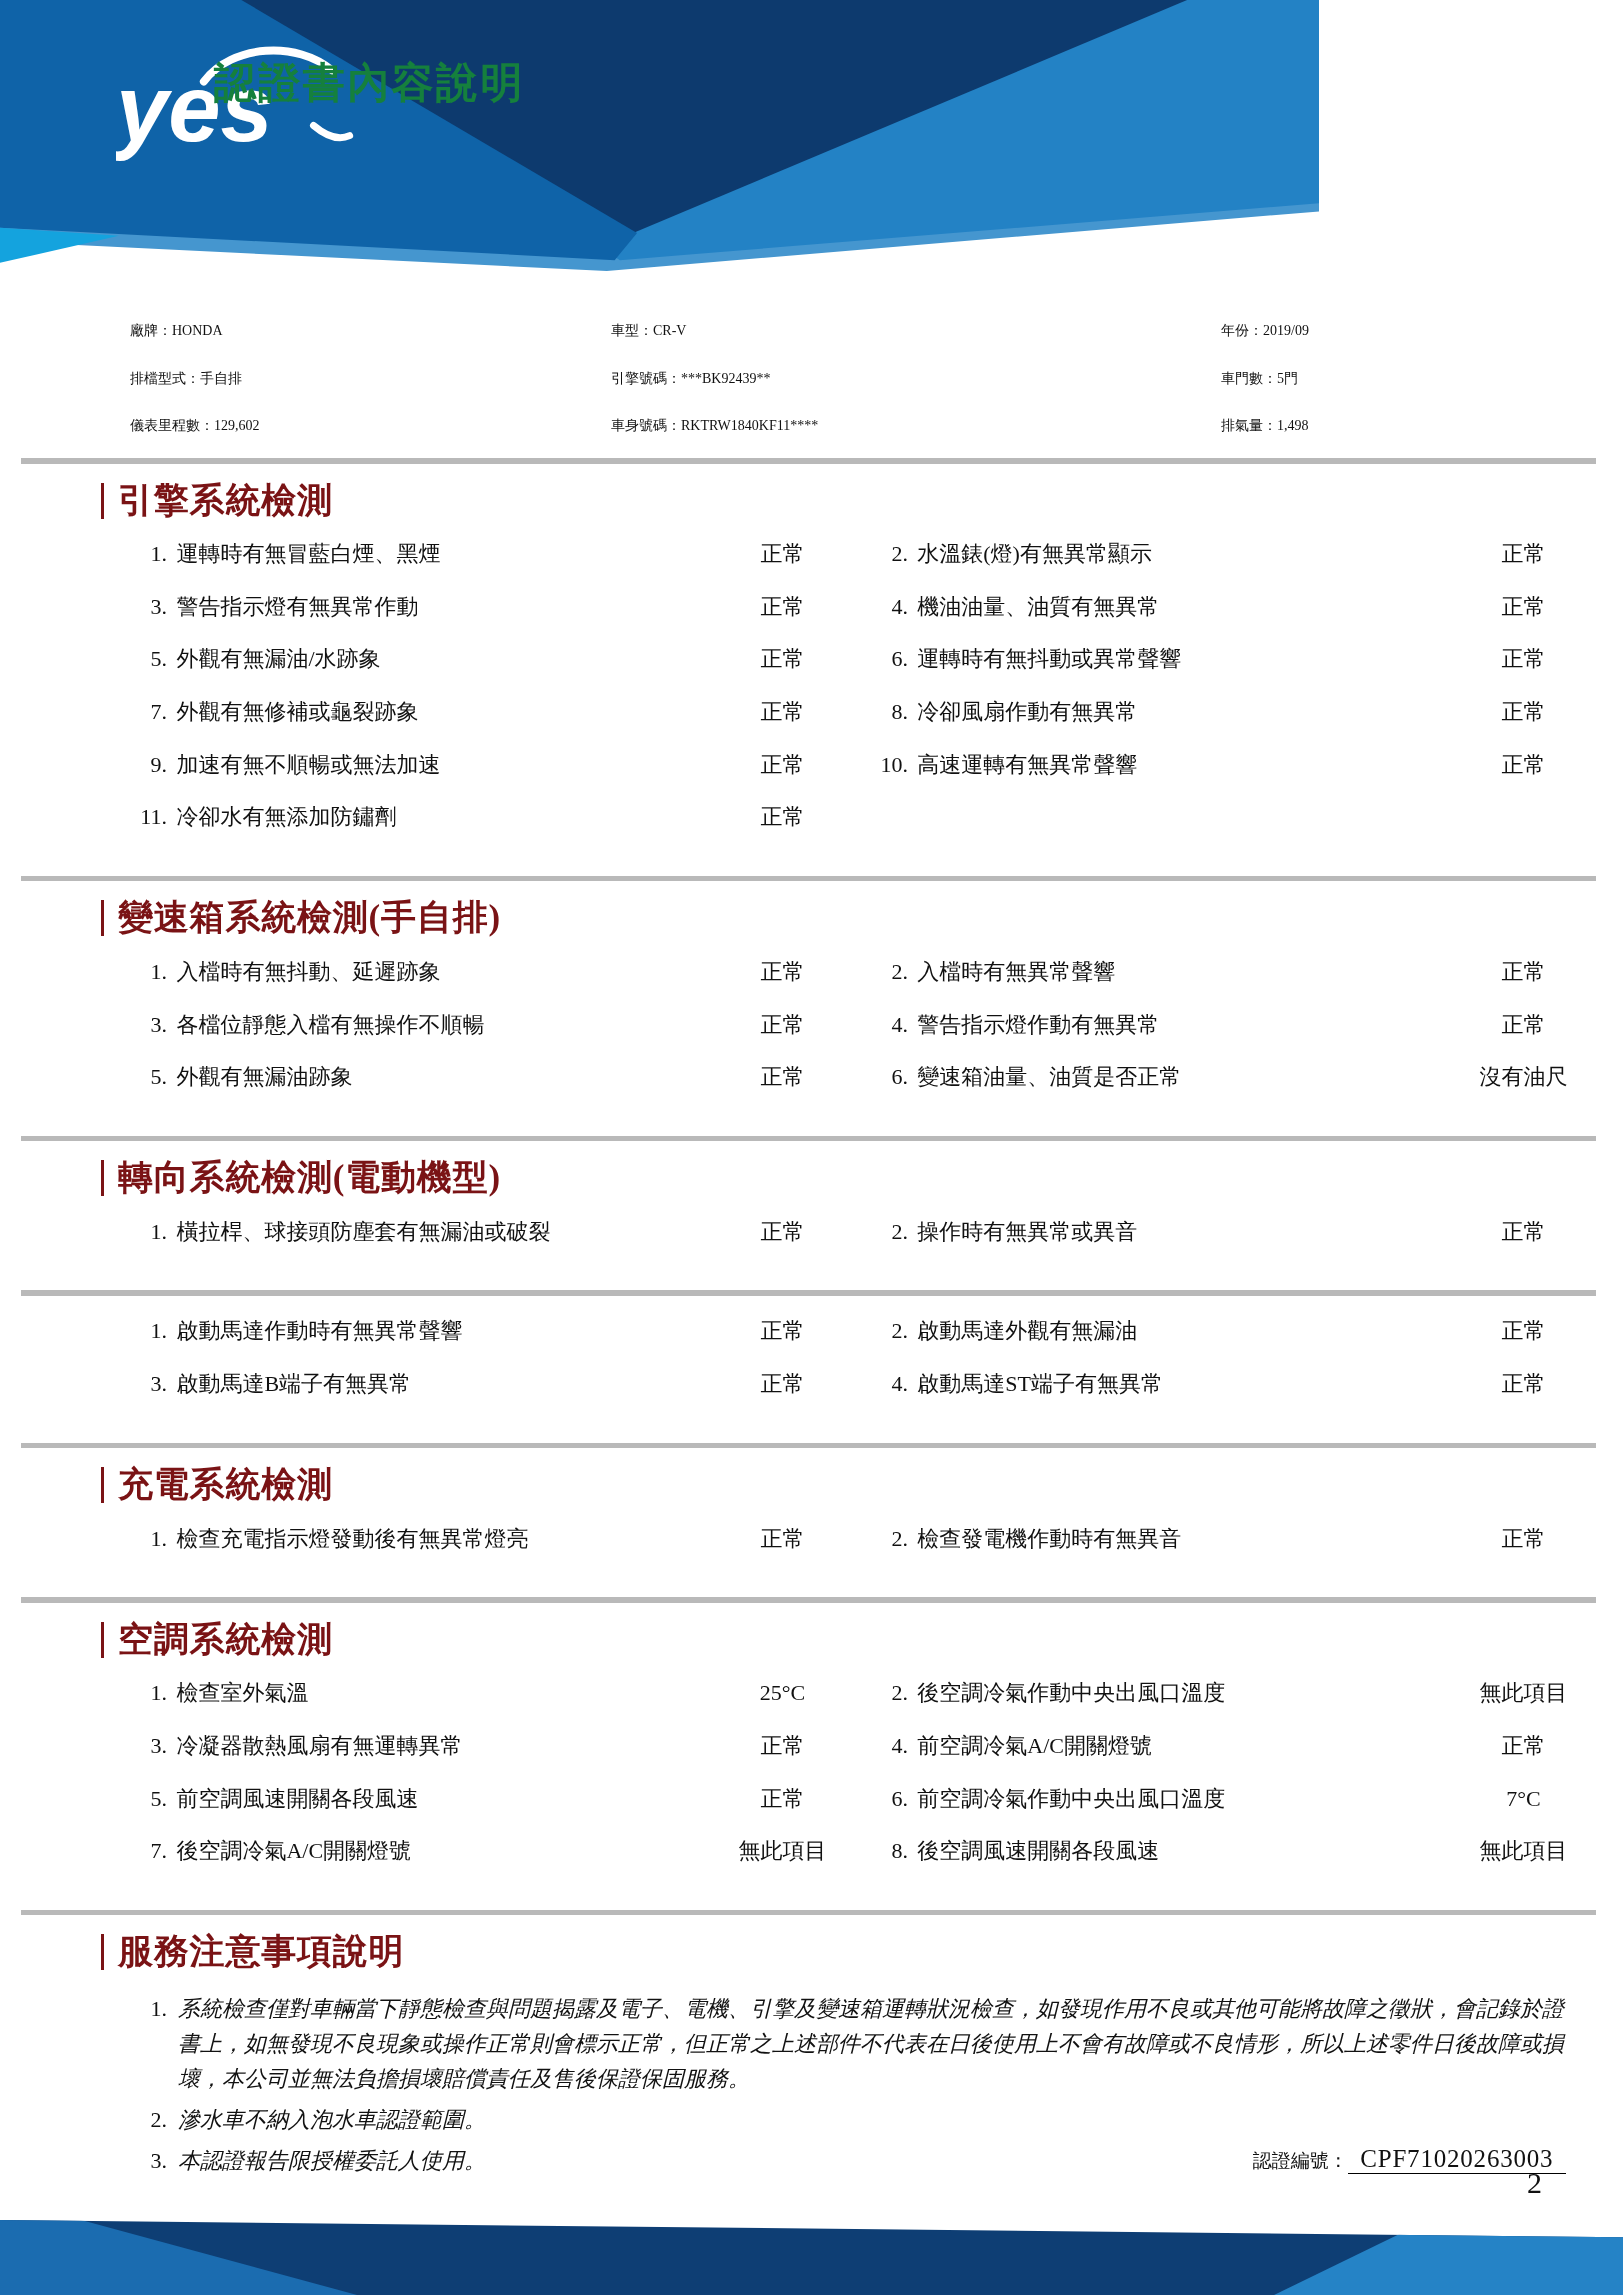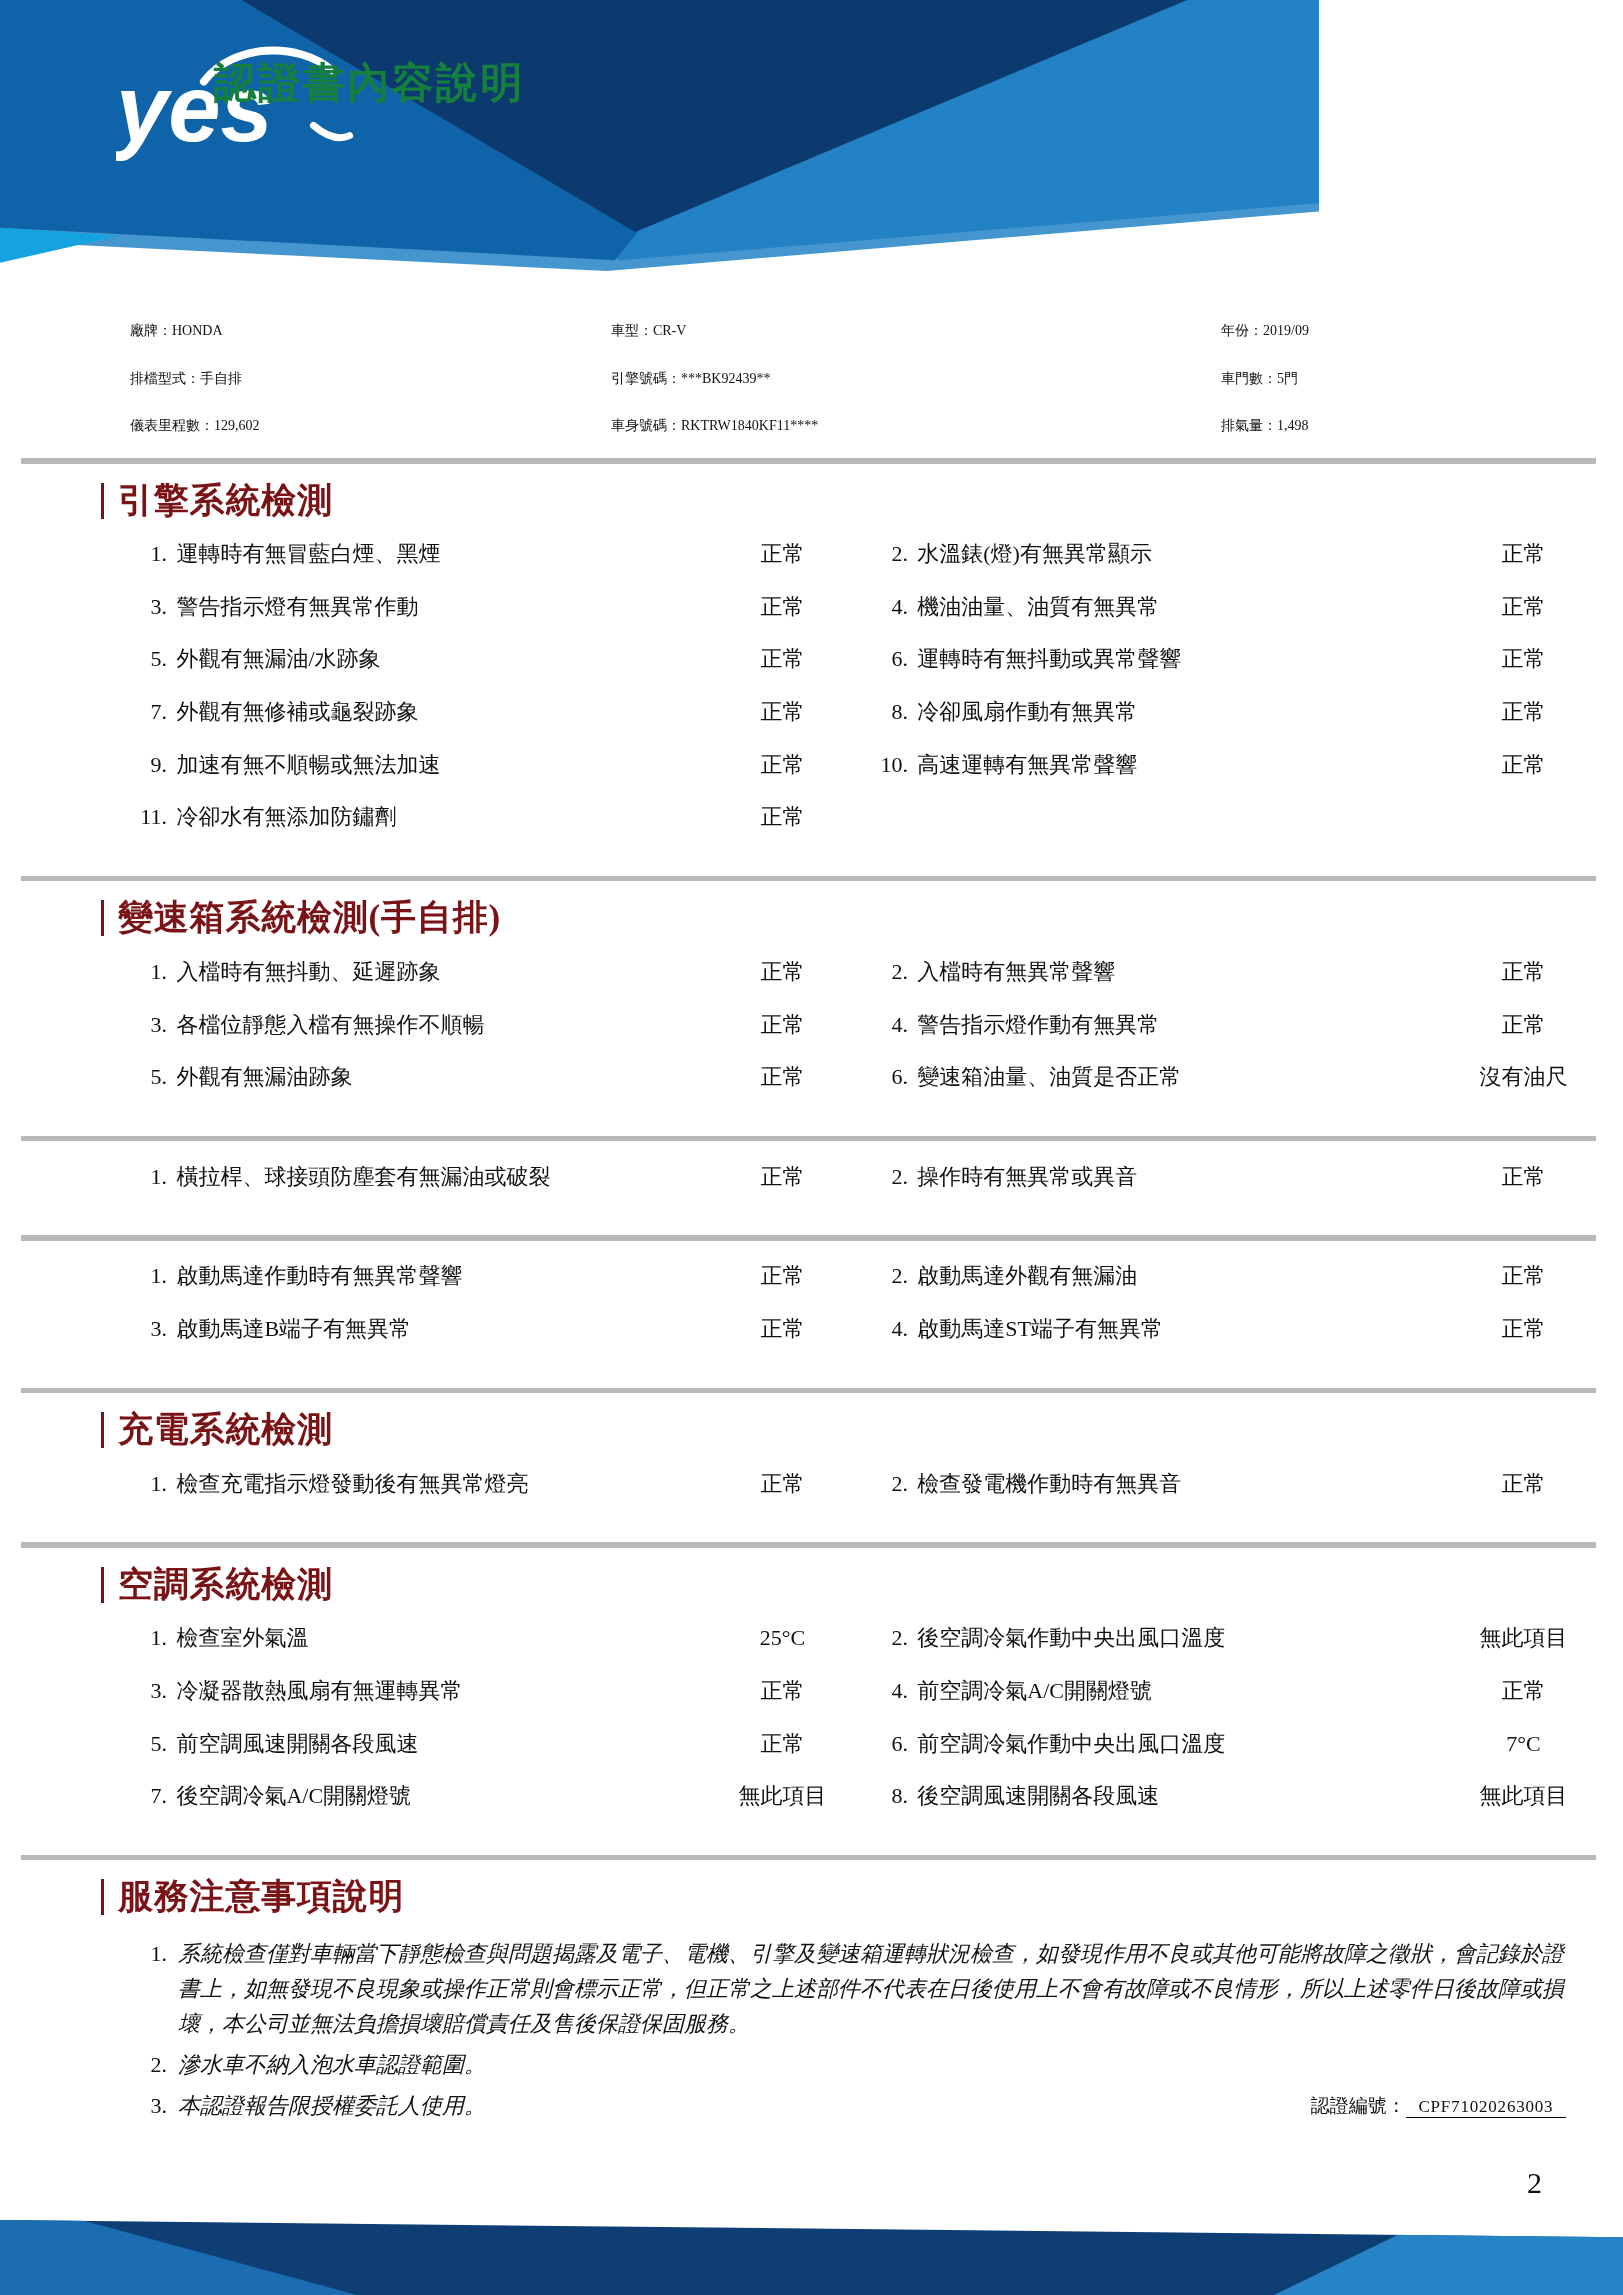--- a/index.html
+++ b/index.html
@@ -49,21 +49,21 @@
   
   .notes{position:relative;}
   .notes-list{margin-top:20.4px;padding-left:118px;font-size:22px;line-height:35px;}
   .note{display:flex;margin-bottom:6.3px;}
   .note .num{width:49px;text-align:right;padding-right:11px;flex-shrink:0;}
   .note .text{width:1406px;font-style:italic;}
   .cert{
     position:absolute;right:57px;bottom:4.7px;font-size:19px;white-space:nowrap;
   }
   .cert .cert-num{
-    font-size:17px;letter-spacing:0.8px;border-bottom:1.6px solid #000;
+    font-size:25px;letter-spacing:0.8px;border-bottom:1.6px solid #000;
     padding:0 12.6px 1.6px 12.6px;
   }
   
   .page-number{position:absolute;left:1527px;top:2166px;font-size:30px;}
   .footer{
     position:absolute;bottom:0;left:0;width:1623px;height:75px;
     background:#0e3e74;
     clip-path:polygon(0 0,100% 23%,100% 100%,0 100%);
   }
   .ftr-layer{position:absolute;inset:0;}
@@ -223,20 +223,21 @@
   <div class="item">
     <span class="num">6.</span>
     <span class="label">變速箱油量、油質是否正常</span>
     <span class="value">沒有油尺</span>
   </div>
 </div>
     <div class="divider"></div>
   </div>
 
   <div class="section">
+    <div class="sec-title">轉向系統檢測(電動機型)</div>
     <div class="items">
   <div class="item">
     <span class="num">1.</span>
     <span class="label">橫拉桿、球接頭防塵套有無漏油或破裂</span>
     <span class="value">正常</span>
   </div>
 
   <div class="item">
     <span class="num">2.</span>
     <span class="label">操作時有無異常或異音</span>

